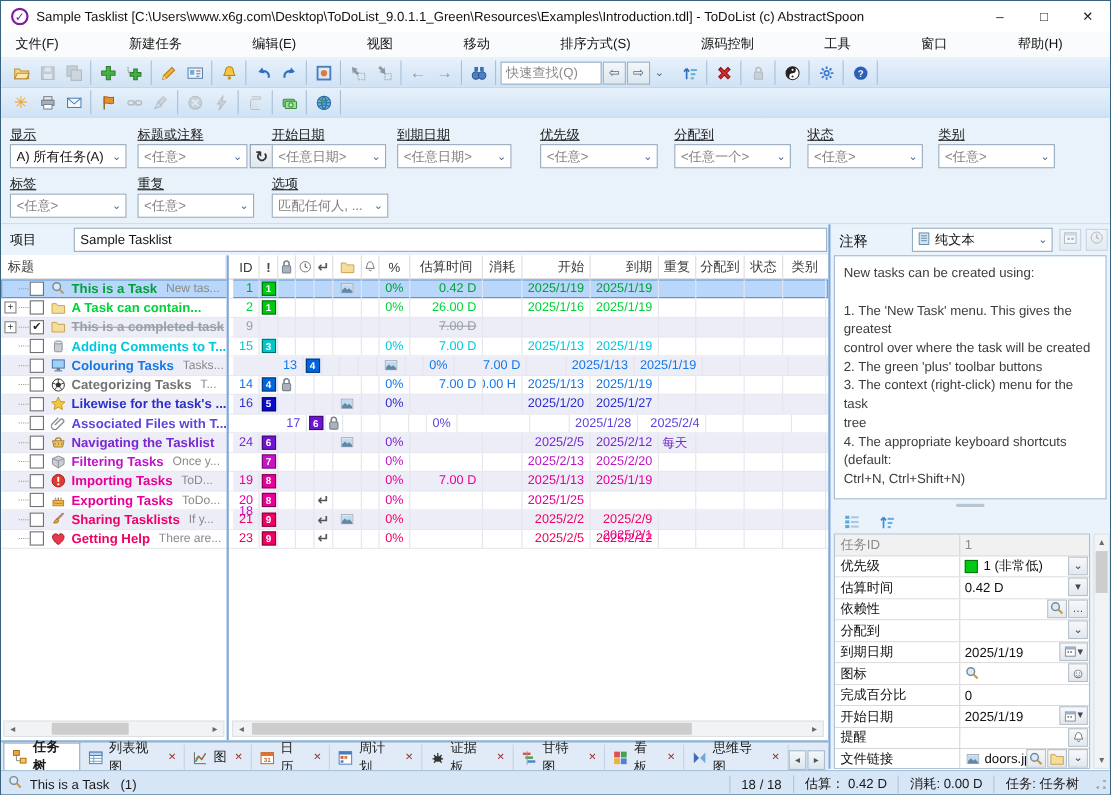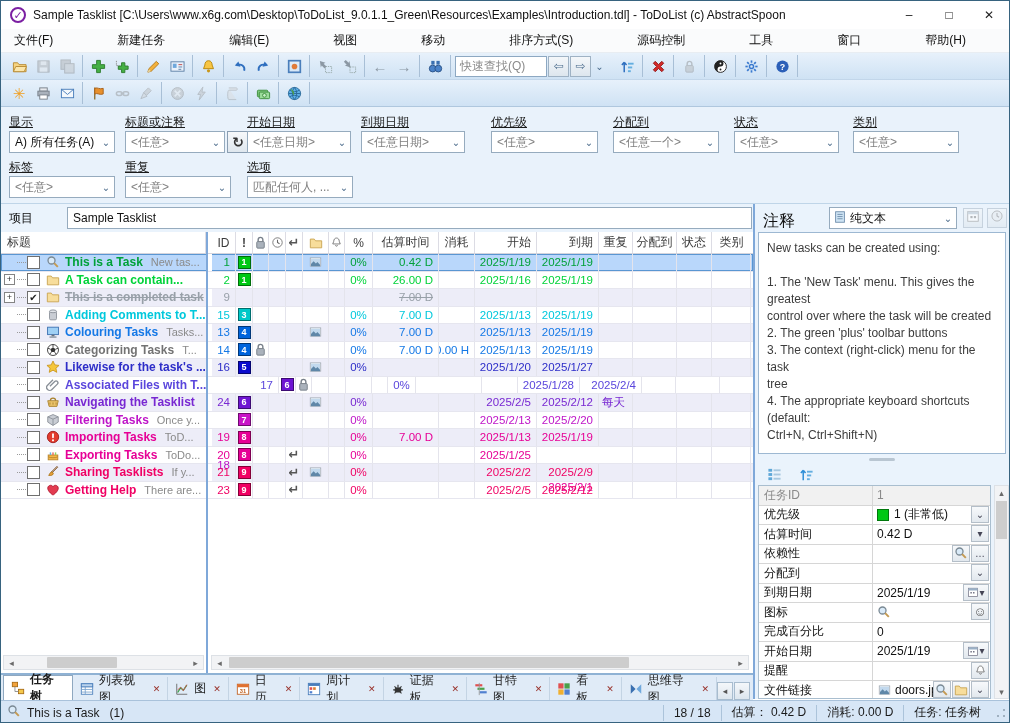--- a/index.html
+++ b/index.html
@@ -30,21 +30,21 @@
   .flabel{position:absolute;font-size:12px;color:#1a1a1a;text-decoration:underline;white-space:nowrap;}
   .fcombo{position:absolute;height:22px;border:1px solid #96ABBE;background:#fff;display:flex;align-items:center;font-size:12px;padding-left:5px;color:#808080;}
   .fcombo .val{flex:1;white-space:nowrap;overflow:hidden;}
   .fcombo .carr{width:16px;color:#4C6C8C;font-size:10px;text-align:center;}
   .fcombo.dark .val{color:#111;}
   .fbtn{position:absolute;width:22px;height:22px;border:1px solid #8A9EB2;background:linear-gradient(#F6F8FA,#DFE7EE);display:flex;align-items:center;justify-content:center;font-size:13px;color:#333;}
   
   .projectrow{position:absolute;left:0;top:203px;width:100%;height:28px;background:#EAF3FC;display:flex;align-items:center;}
   .plabel{font-size:12px;color:#111;margin-left:8px;}
   .pinput{position:absolute;left:66px;top:3px;width:685px;height:22px;border:1px solid #96ABBE;background:#fff;font-size:12px;color:#111;padding:3px 5px;}
-  .nlabel{position:absolute;left:762px;top:7px;font-size:16px;color:#111;}
+  .nlabel{position:absolute;left:762px;top:7px;font-size:13px;color:#111;}
   .ncombo{position:absolute;left:828px;top:3px;width:128px;height:22px;border:1px solid #96ABBE;background:#fff;display:flex;align-items:center;font-size:12px;color:#111;padding-left:3px;}
   .sqbtn{position:absolute;top:4px;width:20px;height:20px;border:1px solid #AAB8C6;background:linear-gradient(#F4F7FA,#DDE6EE);display:flex;align-items:center;justify-content:center;opacity:.55;}
   
   .taskpane{position:absolute;left:0;top:231px;width:752px;height:441px;background:#fff;overflow:hidden;}
   .thead{display:flex;height:22px;border-bottom:1px solid #D4D4DC;background:#fff;}
   .hcell{display:flex;align-items:center;justify-content:center;font-size:12px;color:#3a3a3a;border-right:1px solid #DCDCE4;height:100%;overflow:hidden;}
   .hcell.left{justify-content:flex-start;padding-left:6px;}
   .hcell.right{justify-content:flex-end;padding-right:5px;}
   .hcell.nob{border-right:none;}
   .trow{display:flex;height:17.5px;border-bottom:1px solid #E6E6EF;background:#fff;}
@@ -764,21 +764,21 @@
               <svg width="14" height="14" viewBox="0 0 16 16">
                 <rect x="1.8" y="2.5" width="12.4" height="8.5" fill="#9FD0F5" stroke="#3A6FB0"></rect>
                 <rect x="6.3" y="11" width="3.4" height="2" fill="#6A7480"></rect>
                 <rect x="4" y="13" width="8" height="1.6" fill="#8A94A0"></rect>
               </svg>
             </span>
             <span class="ttext" style="color: rgb(20, 120, 230);">Colouring Tasks</span>
             <span class="tcomment">Tasks...</span>
           </div>
           <div class="cell gapcell" style="width: 6px; flex: 0 0 auto;"></div>
-          <div class="cell r" style="width: 24px; flex: 0 0 auto; color: rgb(20, 120, 230);">13</div>
+          <div class="cell r" style="width: 24px; flex: 0 0 auto; color: rgb(20, 120, 230); margin-left: 40px;">13</div>
           <div class="cell c" style="width: 17px; flex: 0 0 auto;">
             <span class="pchip" style="background: rgb(0, 100, 220);">4</span>
           </div>
           <div class="cell c" style="width: 16px; flex: 0 0 auto;"></div>
           <div class="cell" style="width: 17px; flex: 0 0 auto;"></div>
           <div class="cell c" style="width: 17px; flex: 0 0 auto;"></div>
           <div class="cell c" style="width: 26px; flex: 0 0 auto;">
             <span style="display: inline-flex; align-items: center; justify-content: center;">
               <svg width="15" height="12" viewBox="0 0 16 16">
                 <rect x="1" y="2.5" width="14" height="11" fill="#fff" stroke="#98A2AC"></rect>

